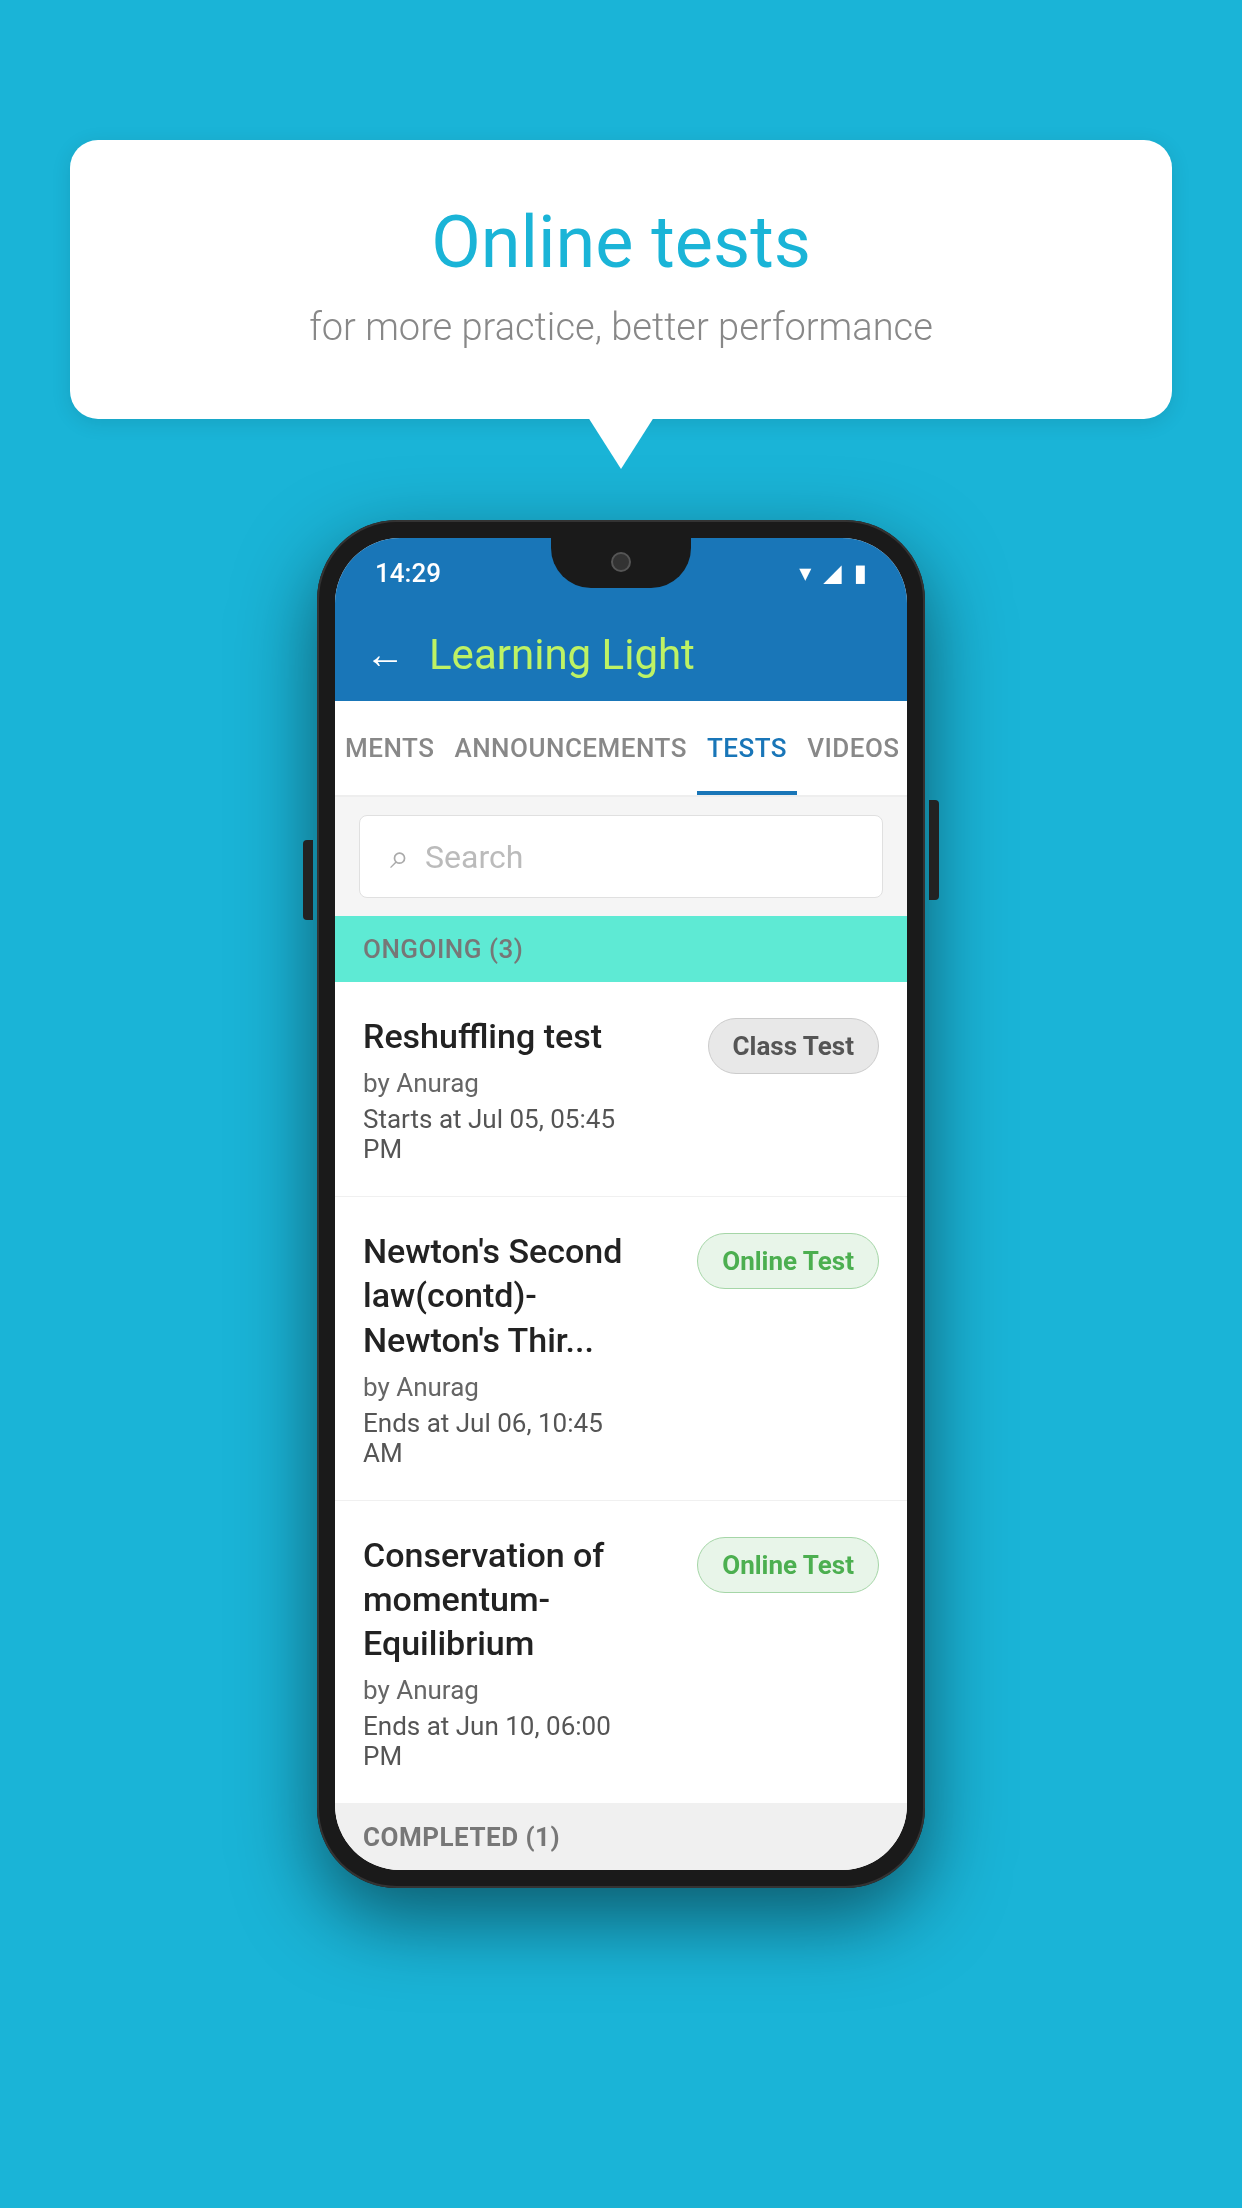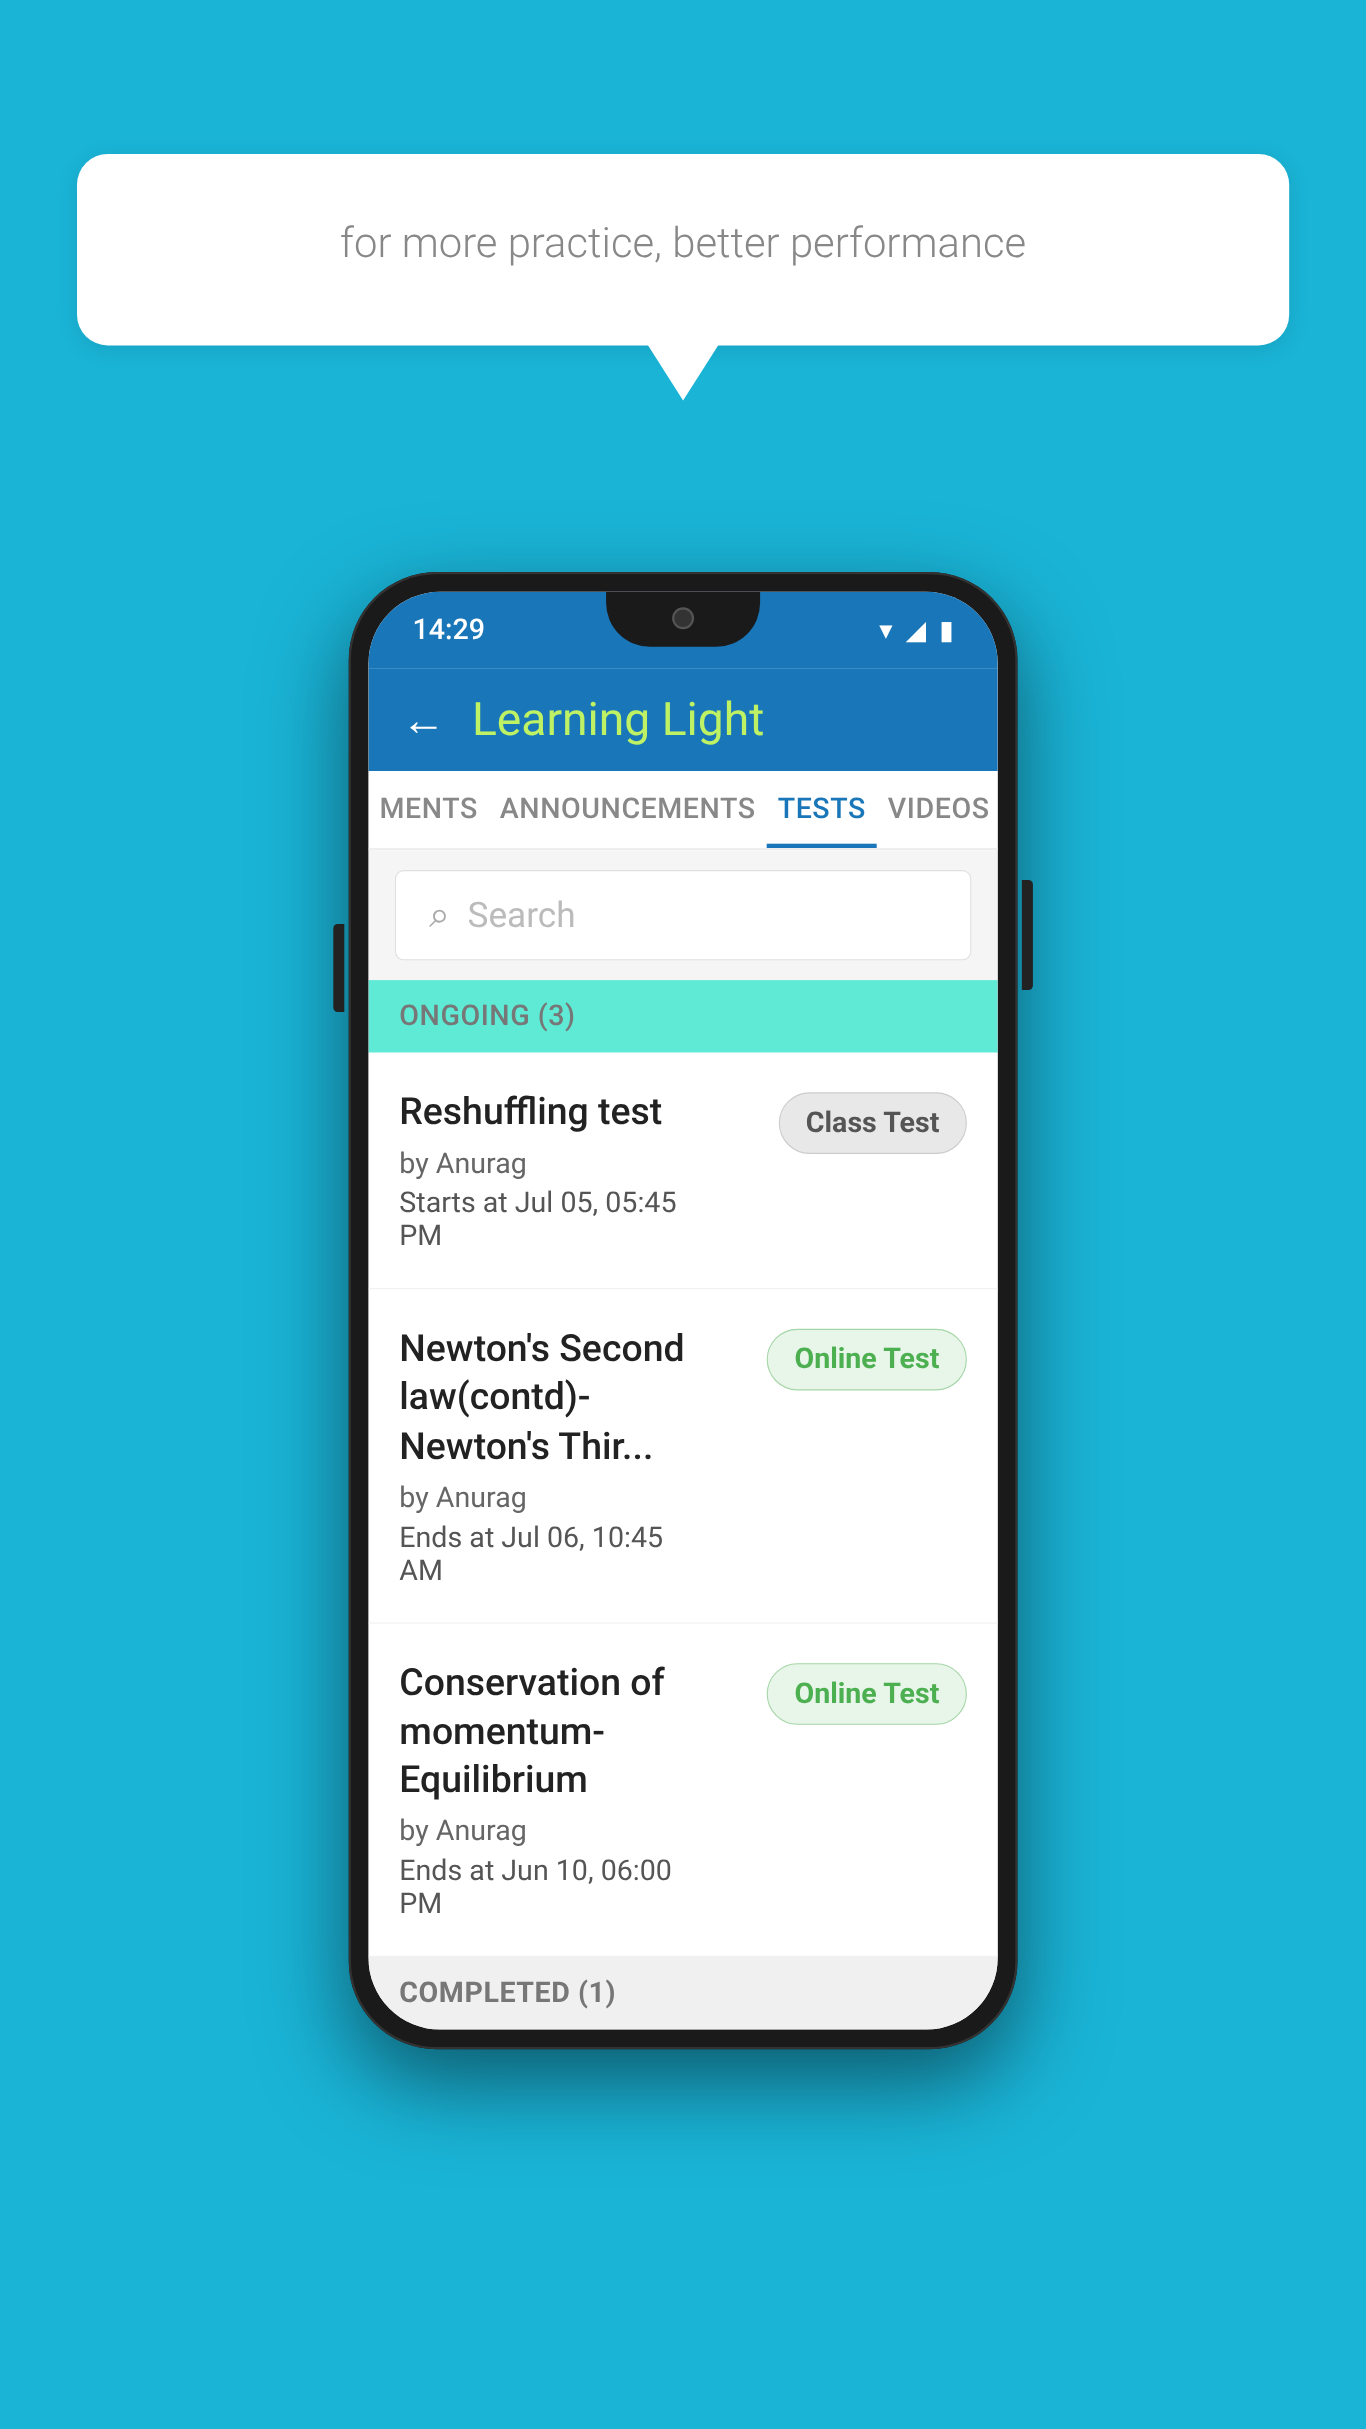--- a/index.html
+++ b/index.html
@@ -183,21 +183,21 @@
     
     .tabs-bar {
       background: white;
       display: flex;
       border-bottom: 2px solid #eee;
       overflow: hidden;
     }
 
     .tab-item {
       flex: 1;
-      padding: 20px 10px;
+      padding: 32px 10px;
       text-align: center;
       font-size: 26px;
       color: #888;
       font-weight: 500;
       letter-spacing: 0.5px;
       cursor: pointer;
       position: relative;
     }
 
     .tab-item.active {
@@ -323,20 +323,21 @@
       color: #777;
       font-weight: 700;
       letter-spacing: 0.5px;
     }
   </style>
 </head>
 <body>
 
 <div class="speech-bubble-container">
   <div class="speech-bubble">
+    <div class="bubble-title">Online tests</div>
     <div class="bubble-subtitle">for more practice, better performance</div>
   </div>
 </div>
 
 <div class="phone-wrapper">
   <div class="phone-outer">
     <div class="phone-screen">
 
       <div class="status-bar">
         <div class="notch">

